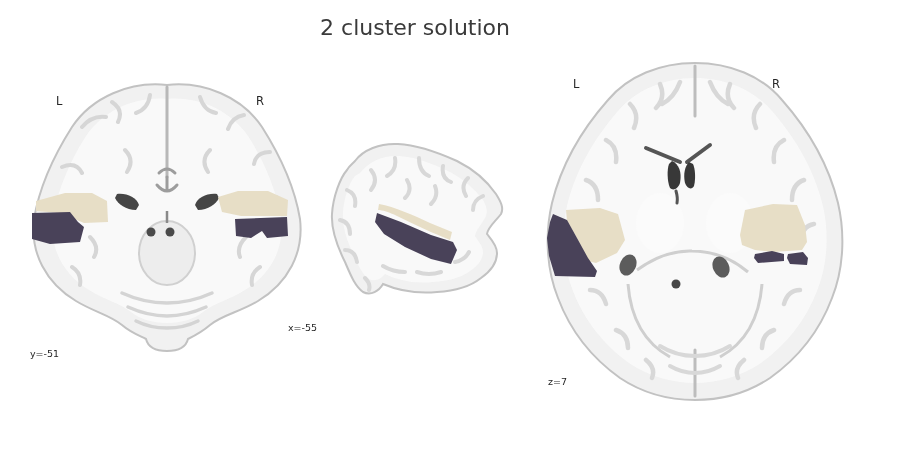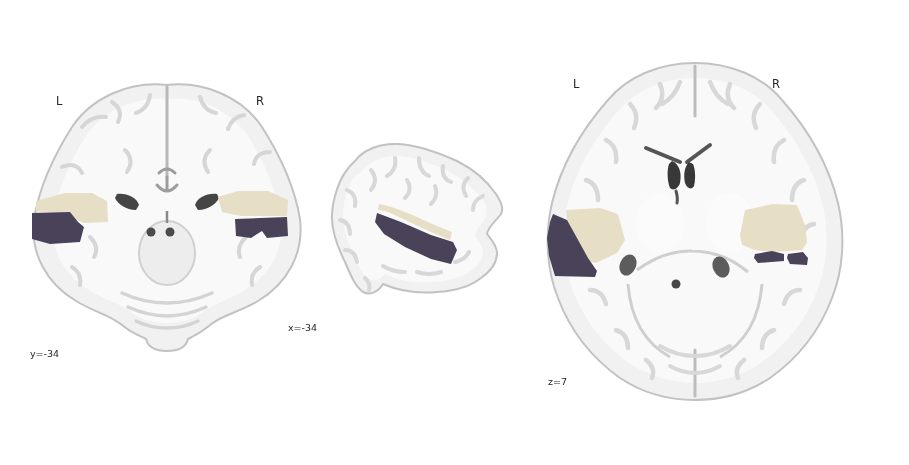--- a/index.html
+++ b/index.html
@@ -31,20 +31,21 @@
     position: absolute;
     font-size: 9.5px;
     color: #262626;
   }
 </style>
 </head>
 <body>
 
 <div class="stage">
 
+  <div class="fig-title">2 cluster solution</div>
 
   <div class="view" style="left:20px; top:55px;">
     <svg width="290" height="310" viewBox="0 0 290 310">
       <path fill="#f1f1f1" stroke="#c2c2c2" stroke-width="2" d="M147,30 C110,26 72,42 52,72 C38,94 20,128 14,164 C10,198 26,228 56,246 C74,257 90,260 102,270 C110,277 118,280 126,284 C128,292 136,296 147,296 C158,296 166,292 168,284 C176,280 182,277 190,270 C202,260 220,257 238,246 C268,228 284,198 280,164 C274,128 256,94 242,72 C222,42 184,26 147,30 Z"></path>
       <path fill="#fafafa" opacity="0.85" d="M147,44 C116,41 84,55 66,81 C53,101 38,132 33,163 C29,193 43,219 69,235 C85,245 100,248 111,257 C120,264 132,268 147,268 C162,268 174,264 183,257 C194,248 209,245 225,235 C251,219 265,193 261,163 C256,132 241,101 228,81 C210,55 178,41 147,44 Z"></path>
       <path stroke="#d6d6d6" stroke-width="4" fill="none" stroke-linecap="round" d="M62,72 q10,-12 24,-10 M42,112 q14,-6 20,6 M36,152 q12,2 16,14 M92,47 q12,8 6,20 M130,40 q-2,14 -14,18 M180,42 q4,14 16,16 M224,60 q-12,2 -16,14 M250,97 q-14,0 -16,12 M256,142 q-12,4 -12,16 M70,182 q10,10 4,20 M226,182 q-10,10 -6,20 M105,95 q10,10 2,22 M190,95 q-10,10 -2,22 M52,212 q10,6 8,18 M240,212 q-10,6 -8,18"></path>
       <path stroke="#b8b8b8" stroke-width="3" fill="none" stroke-linecap="round" d="M147,32 L147,122"></path>
       <path stroke="#9d9d9d" stroke-width="3" fill="none" stroke-linecap="round" d="M139,118 q8,-8 16,0 M137,130 q10,12 20,0 M147,122 l0,12"></path>
       <ellipse cx="147" cy="198" rx="28" ry="32" fill="#ededed" stroke="#d0d0d0" stroke-width="2"></ellipse>
       <path stroke="#d4d4d4" stroke-width="3.5" fill="none" stroke-linecap="round" d="M102,238 q22,10 45,10 q23,0 45,-10 M108,252 q20,9 39,9 q19,0 39,-9 M116,266 q14,7 31,7 q17,0 31,-7"></path>
@@ -90,21 +91,21 @@
       <path d="M26,152 L60,150 78,156 85,182 77,195 56,205 48,203 37,180 27,163 Z" fill="#e7dec6"></path>
       <path d="M205,152 L233,146 257,147 265,167 267,184 262,192 233,194 215,192 202,187 200,177 Z" fill="#e7dec6"></path>
       <path d="M13,156 L27,162 37,180 48,200 57,213 55,219 15,218 9,198 7,180 10,164 Z" fill="#494259"></path>
       <path d="M215,196 L232,193 244,196 244,203 218,205 214,200 Z" fill="#494259"></path>
       <path d="M248,196 L263,194 268,200 267,207 250,206 247,200 Z" fill="#494259"></path>
     </svg>
   </div>
 
   <div class="orient-label" style="left:56px;  top:94px;">L</div>
   <div class="orient-label" style="left:256px; top:94px;">R</div>
-  <div class="coord-label" style="left:30px;  top:348px;">y=-34</div>
+  <div class="coord-label" style="left:30px;  top:348px;">y=-51</div>
 
-  <div class="coord-label" style="left:288px; top:322px;">x=-34</div>
+  <div class="coord-label" style="left:288px; top:322px;">x=-55</div>
 
   <div class="orient-label" style="left:573px; top:77px;">L</div>
   <div class="orient-label" style="left:772px; top:77px;">R</div>
   <div class="coord-label" style="left:548px; top:376px;text-align:center;">z=7</div>
 
 </div>
 
 </body></html>

